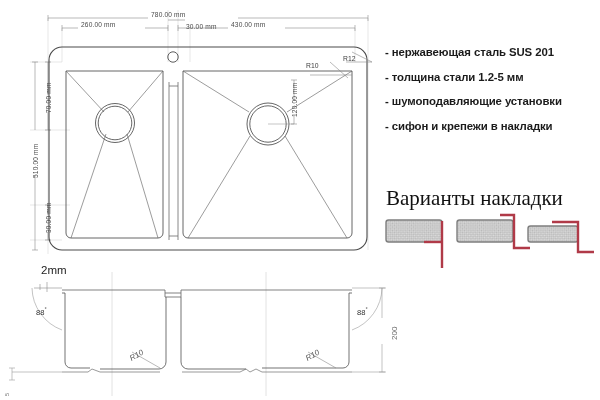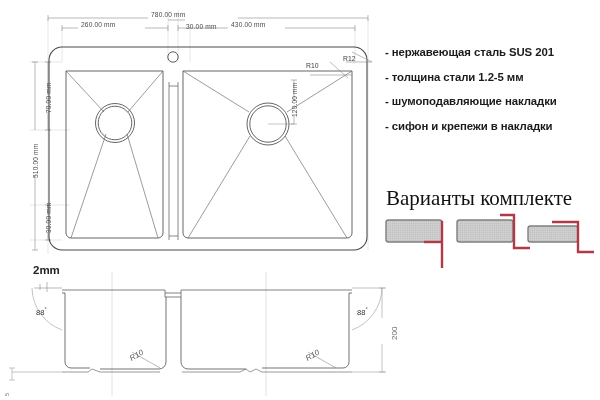--- a/index.html
+++ b/index.html
@@ -65,22 +65,23 @@
     letter-spacing: 0.15px;
     transform-origin: left top;
     transform: rotate(-90deg);
   }
   .r-label {
     font-size: 6.8px;
     color: #3d3d3d;
   }
   .sect-label {
     font-size: 11.5px;
-    font-weight: bold;
+    font-weight: normal;
     color: #222222;
+    margin-left: 8px;
   }
   .ang-label {
     font-size: 7.6px;
     color: #333333;
   }
   .r10-rot-a {
     font-size: 7.8px;
     color: #555555;
     transform-origin: left top;
     transform: rotate(-30deg);
@@ -335,19 +336,19 @@
     <span>88</span><span style="font-size:5.5px; vertical-align:super;">°</span>
   </div>
   <div class="label r10-rot-a" style="left:128px; top:355px;">R10</div>
   <div class="label r10-rot-a" style="left:304px; top:355px;">R10</div>
   <div class="label v200" style="left:390px; top:340px;">200</div>
   <div class="label tiny-5" style="left:4px; top:396px;">5</div>
 
   <div class="spec-list">
     <div class="spec-item">- нержавеющая сталь SUS 201</div>
     <div class="spec-item">- толщина стали 1.2-5 мм</div>
-    <div class="spec-item">- шумоподавляющие накладки</div>
+    <div class="spec-item">- шумоподавляющие установки</div>
     <div class="spec-item">- сифон и крепежи в накладки</div>
   </div>
 
-  <div class="variants-title">Варианты комплекте</div>
+  <div class="variants-title">Варианты накладки</div>
 
 </div>
 
 </body></html>

